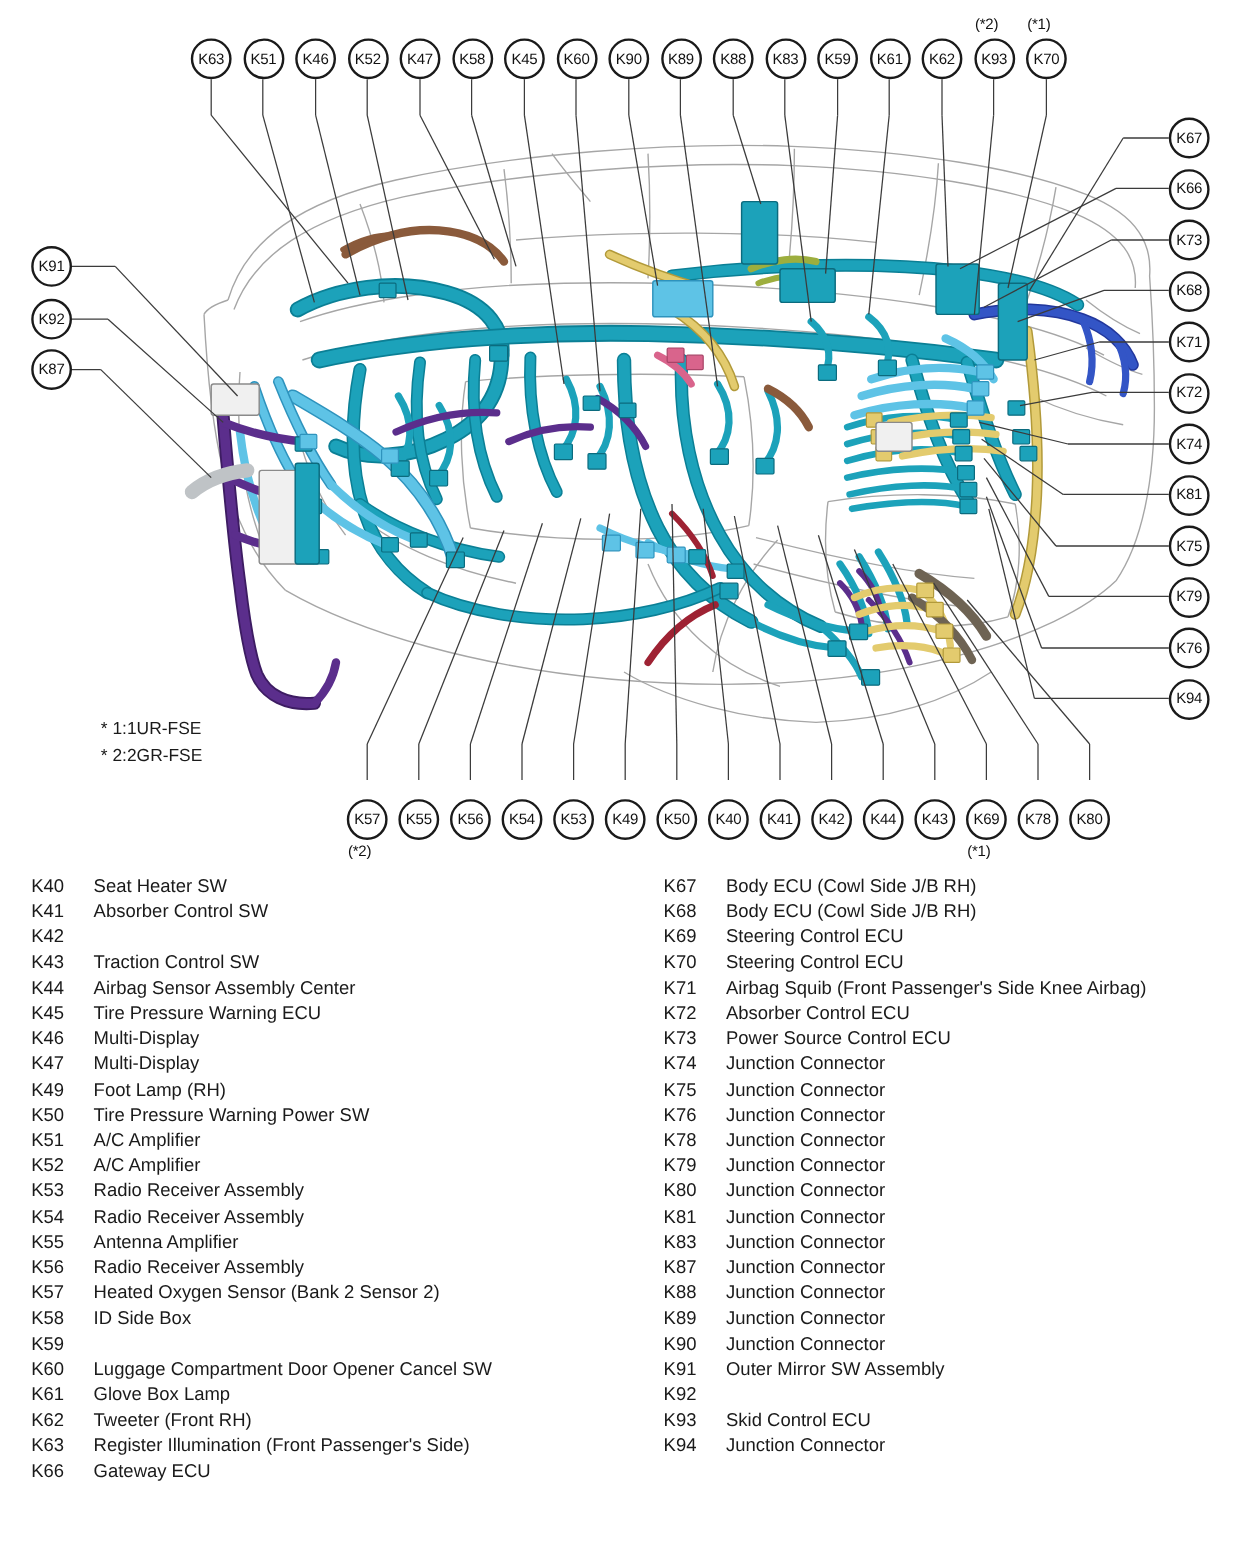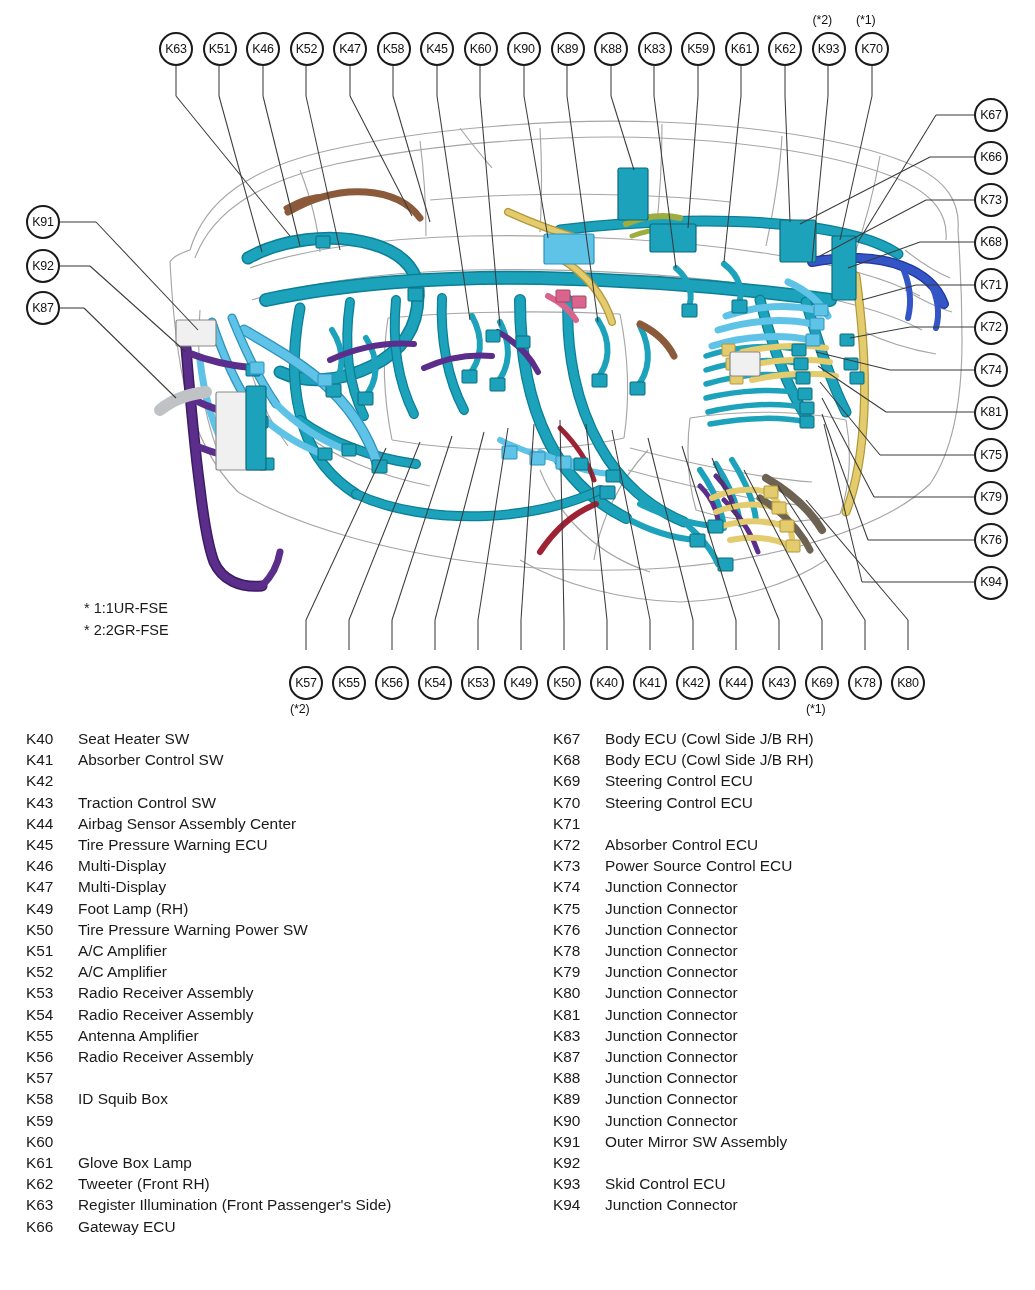--- a/index.html
+++ b/index.html
@@ -725,30 +725,32 @@
       <div class="leg-row">
         <div class="leg-code">K55</div>
         <div class="leg-desc">Antenna Amplifier</div>
       </div>
       <div class="leg-row">
         <div class="leg-code">K56</div>
         <div class="leg-desc">Radio Receiver Assembly</div>
       </div>
       <div class="leg-row">
         <div class="leg-code">K57</div>
+        <div class="leg-desc">Heated Oxygen Sensor (Bank 2 Sensor 2)</div>
       </div>
       <div class="leg-row">
         <div class="leg-code">K58</div>
-        <div class="leg-desc">ID Squib Box</div>
+        <div class="leg-desc">ID Side Box</div>
       </div>
       <div class="leg-row">
         <div class="leg-code">K59</div>
       </div>
       <div class="leg-row">
         <div class="leg-code">K60</div>
+        <div class="leg-desc">Luggage Compartment Door Opener Cancel SW</div>
       </div>
       <div class="leg-row">
         <div class="leg-code">K61</div>
         <div class="leg-desc">Glove Box Lamp</div>
       </div>
       <div class="leg-row">
         <div class="leg-code">K62</div>
         <div class="leg-desc">Tweeter (Front RH)</div>
       </div>
       <div class="leg-row">
@@ -772,20 +774,21 @@
       <div class="leg-row">
         <div class="leg-code">K69</div>
         <div class="leg-desc">Steering Control ECU</div>
       </div>
       <div class="leg-row">
         <div class="leg-code">K70</div>
         <div class="leg-desc">Steering Control ECU</div>
       </div>
       <div class="leg-row">
         <div class="leg-code">K71</div>
+        <div class="leg-desc">Airbag Squib (Front Passenger's Side Knee Airbag)</div>
       </div>
       <div class="leg-row">
         <div class="leg-code">K72</div>
         <div class="leg-desc">Absorber Control ECU</div>
       </div>
       <div class="leg-row">
         <div class="leg-code">K73</div>
         <div class="leg-desc">Power Source Control ECU</div>
       </div>
       <div class="leg-row">

